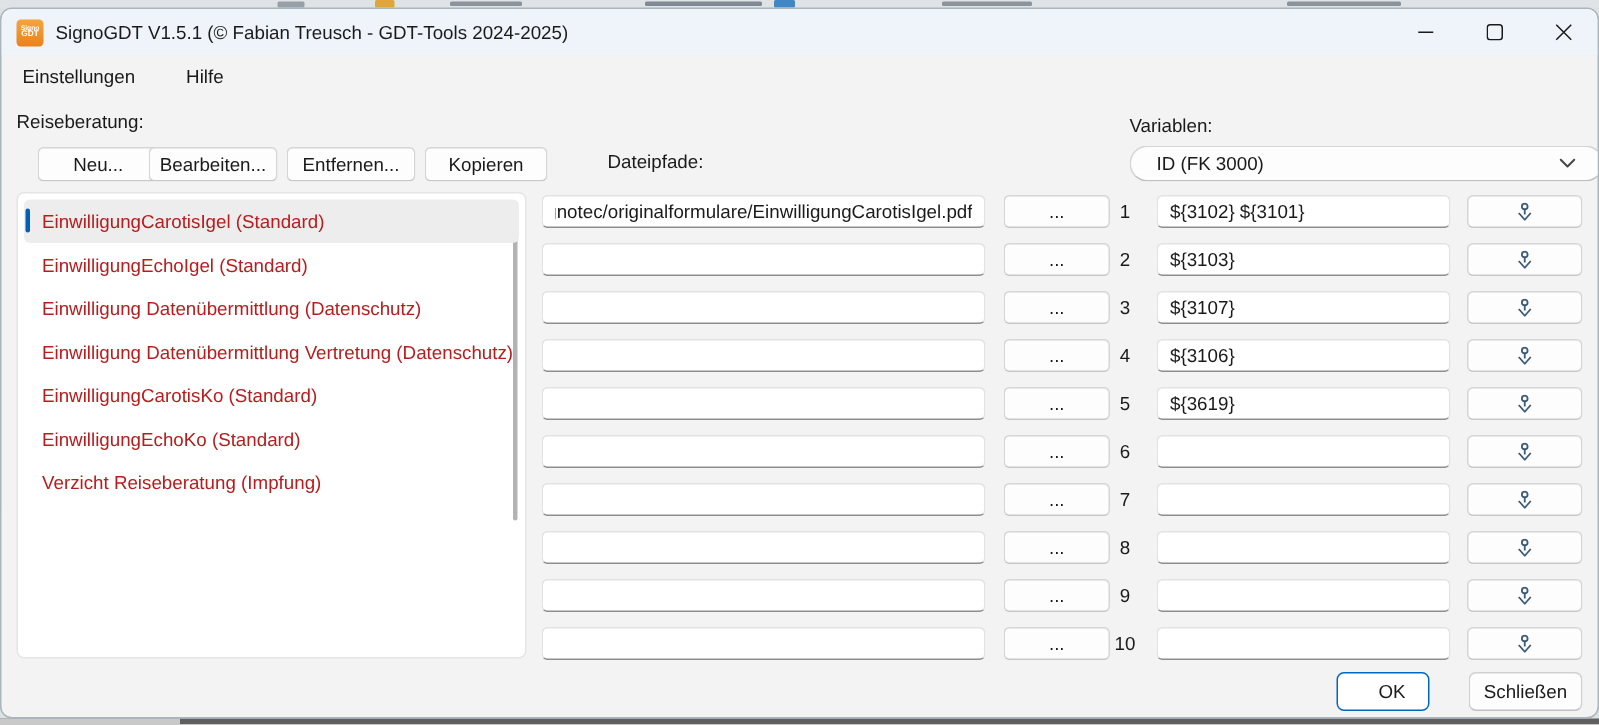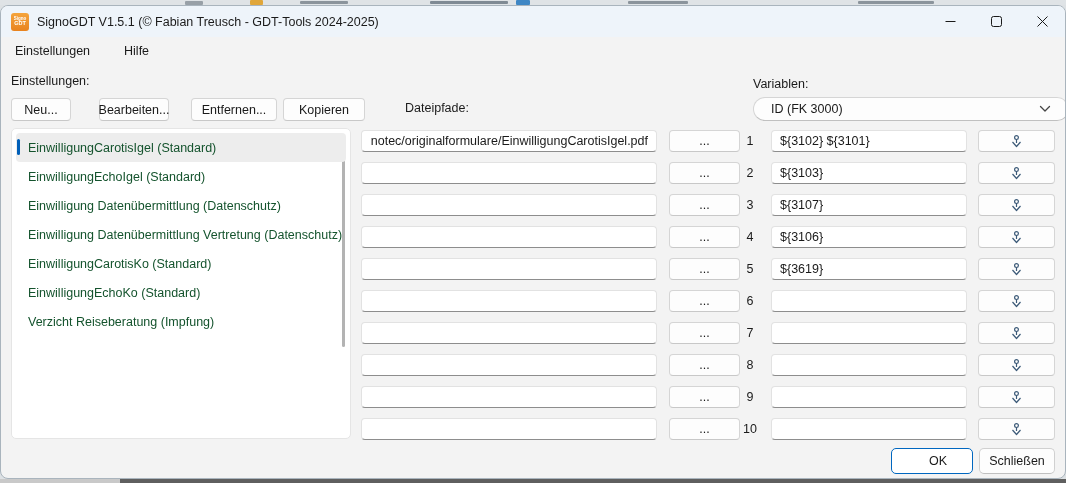--- a/index.html
+++ b/index.html
@@ -52,21 +52,21 @@
     font-family:"Liberation Sans", sans-serif;
   }
 
   .listbox {
     position:absolute; left:10px; top:122px; width:340px; height:311px;
     background:#ffffff; border:1px solid #e5e5e5; border-radius:5px;
     padding-top:4px; overflow:hidden;
   }
   .doc-item {
     position:relative; height:29px; margin:0 4px; border-radius:4px;
-    display:flex; align-items:center; padding-left:12px; color:#14532d;
+    display:flex; align-items:center; padding-left:12px; color:#b91c1c;
   }
   .doc-item.selected { background:#ededed; }
   .sel-bar { position:absolute; left:1px; top:6px; width:3px; height:16px; border-radius:2px; background:#005fb8; }
   .list-scrollbar { position:absolute; right:5px; top:13px; width:3px; height:205px; border-radius:2px; background:#b3b3b3; }
 
   .tfield {
     position:absolute; height:22px; background:#ffffff;
     border:1px solid #e2e2e2; border-bottom:1px solid #8d8d8d;
     border-radius:4px; padding:0 8px; font-size:12.5px; color:#1a1a1a;
     font-family:"Liberation Sans", sans-serif;
@@ -82,21 +82,21 @@
     border-radius:12px; display:flex; align-items:center; padding:0 17px;
   }
   .dropdown .chev { margin-left:auto; }
 
   .footer-btn {
     position:absolute; top:442px; height:26px; border-radius:5px;
     background:#fdfdfd; font-size:12.5px; color:#1a1a1a;
     display:flex; align-items:center; justify-content:center;
     font-family:"Liberation Sans", sans-serif;
   }
-  #ok-btn { left:890px; width:82px; border:1.5px solid #0067c0; background:#ffffff;padding-left:12px; }
+  #ok-btn { left:890px; width:62px; border:1.5px solid #0067c0; background:#ffffff;padding-left:12px; }
   #close-btn { left:978px; width:76px; border:1px solid #d0d0d0; border-bottom-color:#c0c0c0; }
 </style>
 </head>
 <body>
 
 <div class="top-strip">
   <div class="frag" style="left:185px;top:1px;width:18px;height:4px;background:#98a0a7"></div>
   <div class="frag" style="left:250px;top:0;width:13px;height:5px;background:#e0a63a"></div>
   <div class="frag" style="left:300px;top:1px;width:48px;height:3px;background:#8b949c"></div>
   <div class="frag" style="left:430px;top:1px;width:78px;height:3px;background:#7f8a94"></div>
@@ -133,26 +133,26 @@
           </svg>
       </button>
     </div>
   </div>
 
   <div class="menubar">
     <span class="menu-item">Einstellungen</span>
     <span class="menu-item">Hilfe</span>
   </div>
 
-  <div class="label" style="left:10px;top:68px;">Einstellungen:</div>
+  <div class="label" style="left:10px;top:68px;">Reiseberatung:</div>
   <div class="label" style="left:358px;top:95px;margin-left:46px;">Dateipfade:</div>
   <div class="label" style="left:752px;top:71px;">Variablen:</div>
 
-  <button class="btn" style="left:10px;top:92px;width:60px;">Neu...</button>
-  <button class="btn" style="left:98px;top:92px;width:70px;">Bearbeiten...</button>
+  <button class="btn" style="left:24px;top:92px;width:81px;">Neu...</button>
+  <button class="btn" style="left:98px;top:92px;width:86px;">Bearbeiten...</button>
   <button class="btn" style="left:190px;top:92px;width:86px;text-align:center;">Entfernen...</button>
   <button class="btn" style="left:282px;top:92px;width:82px;">Kopieren</button>
 
   <div class="listbox" id="doc-list">
     <div class="list-scrollbar"></div>
   <div class="doc-item selected">
         <div class="sel-bar"></div>
         <span>EinwilligungCarotisIgel (Standard)</span>
       </div>
       <div class="doc-item">

